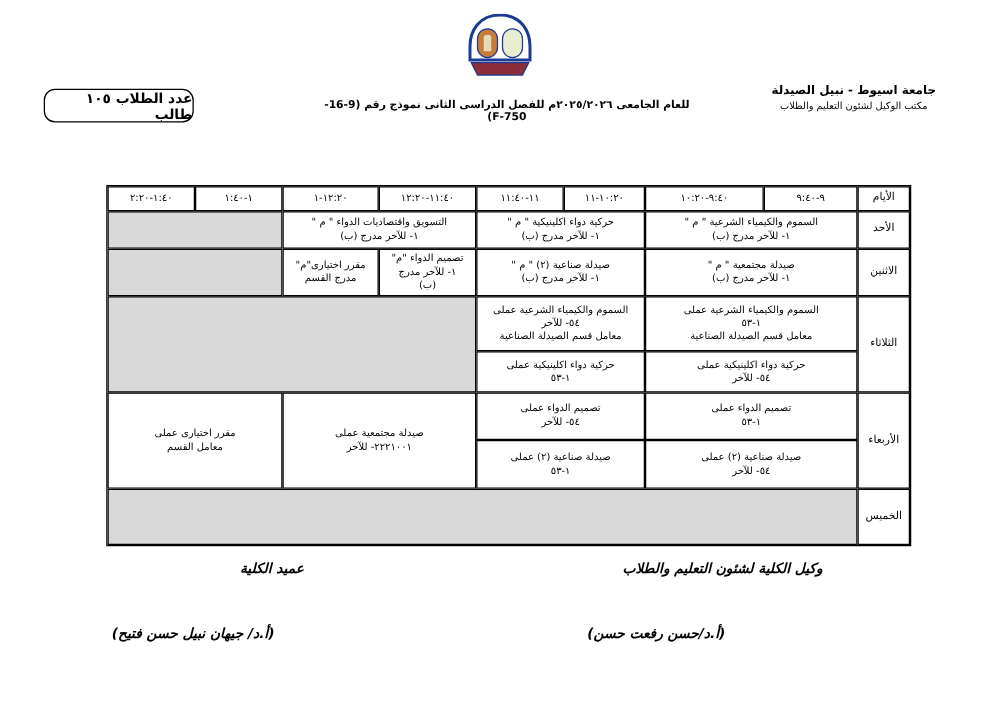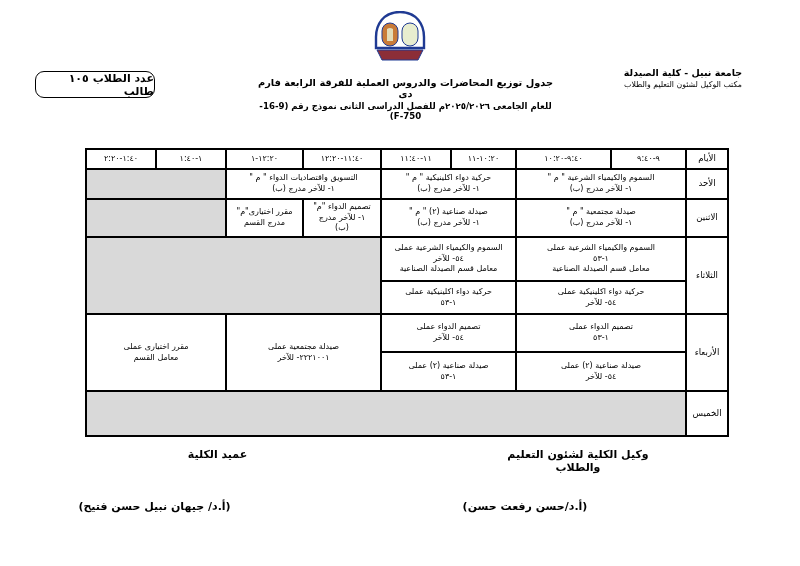--- a/index.html
+++ b/index.html
@@ -33,46 +33,45 @@
   .cell{
     border:1px solid #000;box-sizing:border-box;
     display:flex;align-items:center;justify-content:center;
     text-align:center;font-weight:normal;font-size:8px;line-height:1.32;
     white-space:pre-line;padding:1px 2px;overflow:hidden;direction:rtl;
   }
   .time-cell{font-size:8px;}
   .day-cell{font-size:8.6px;}
   .gray-cell{background:#d9d9d9;}
   
-  .sig{text-align:center;font-weight:bold;font-size:11px;}
+  .sig{text-align:center;font-weight:bold;font-size:11px;font-style:italic;}
 </style>
 </head>
 <body>
 
 <div class="abs students-box rtl">
   <span>عدد الطلاب ١٠٥ طالب</span>
 </div>
 
 <div class="abs logo">
   <svg width="58" height="52" viewBox="0 0 58 52">
     <path d="M29 1 C12 1 5 14 5 26 L5 37 L53 37 L53 26 C53 14 46 1 29 1 Z" fill="#ffffff" stroke="#1f3a93" stroke-width="2.4"></path>
     <rect x="11" y="12" width="16" height="23" rx="8" fill="#c97b38" stroke="#1f3a93" stroke-width="1"></rect>
     <rect x="31" y="12" width="16" height="23" rx="8" fill="#e8edcf" stroke="#1f3a93" stroke-width="1"></rect>
     <path d="M16 18 a5 5 0 0 1 6 0 l0 12 l-6 0 Z" fill="#e8edcf" opacity="0.85"></path>
     <path d="M6 39 L52 39 L47 49 L11 49 Z" fill="#8c2e38" stroke="#1f3a93" stroke-width="1"></path>
   </svg>
 </div>
 
 <div class="abs university rtl">
-  <div class="l1">جامعة نبيل - كلية الصيدلة</div>
+  <div class="l1">جامعة اسيوط - نبيل الصيدلة</div>
   <div class="l2">مكتب الوكيل لشئون التعليم والطلاب</div>
 </div>
 
 <div class="abs doc-title rtl">
-  <div class="l1">جدول توزيع المحاضرات والدروس العملية للفرقة الرابعة فارم دى</div>
   <div class="l2">للعام الجامعى ٢٠٢٥/٢٠٢٦م للفصل الدراسى الثانى نموذج رقم (9-16-750-F)</div>
 </div>
 
 <div id="schedule" class="abs">
 
   <div class="cell day-cell" style="grid-area:1/1/2/2">الأيام</div>
   <div class="cell time-cell" style="grid-area:1/2/2/3">٩-٩:٤٠</div>
   <div class="cell time-cell" style="grid-area:1/3/2/4">٩:٤٠-١٠:٢٠</div>
   <div class="cell time-cell" style="grid-area:1/4/2/5">١٠:٢٠-١١</div>
   <div class="cell time-cell" style="grid-area:1/5/2/6">١١-١١:٤٠</div>

